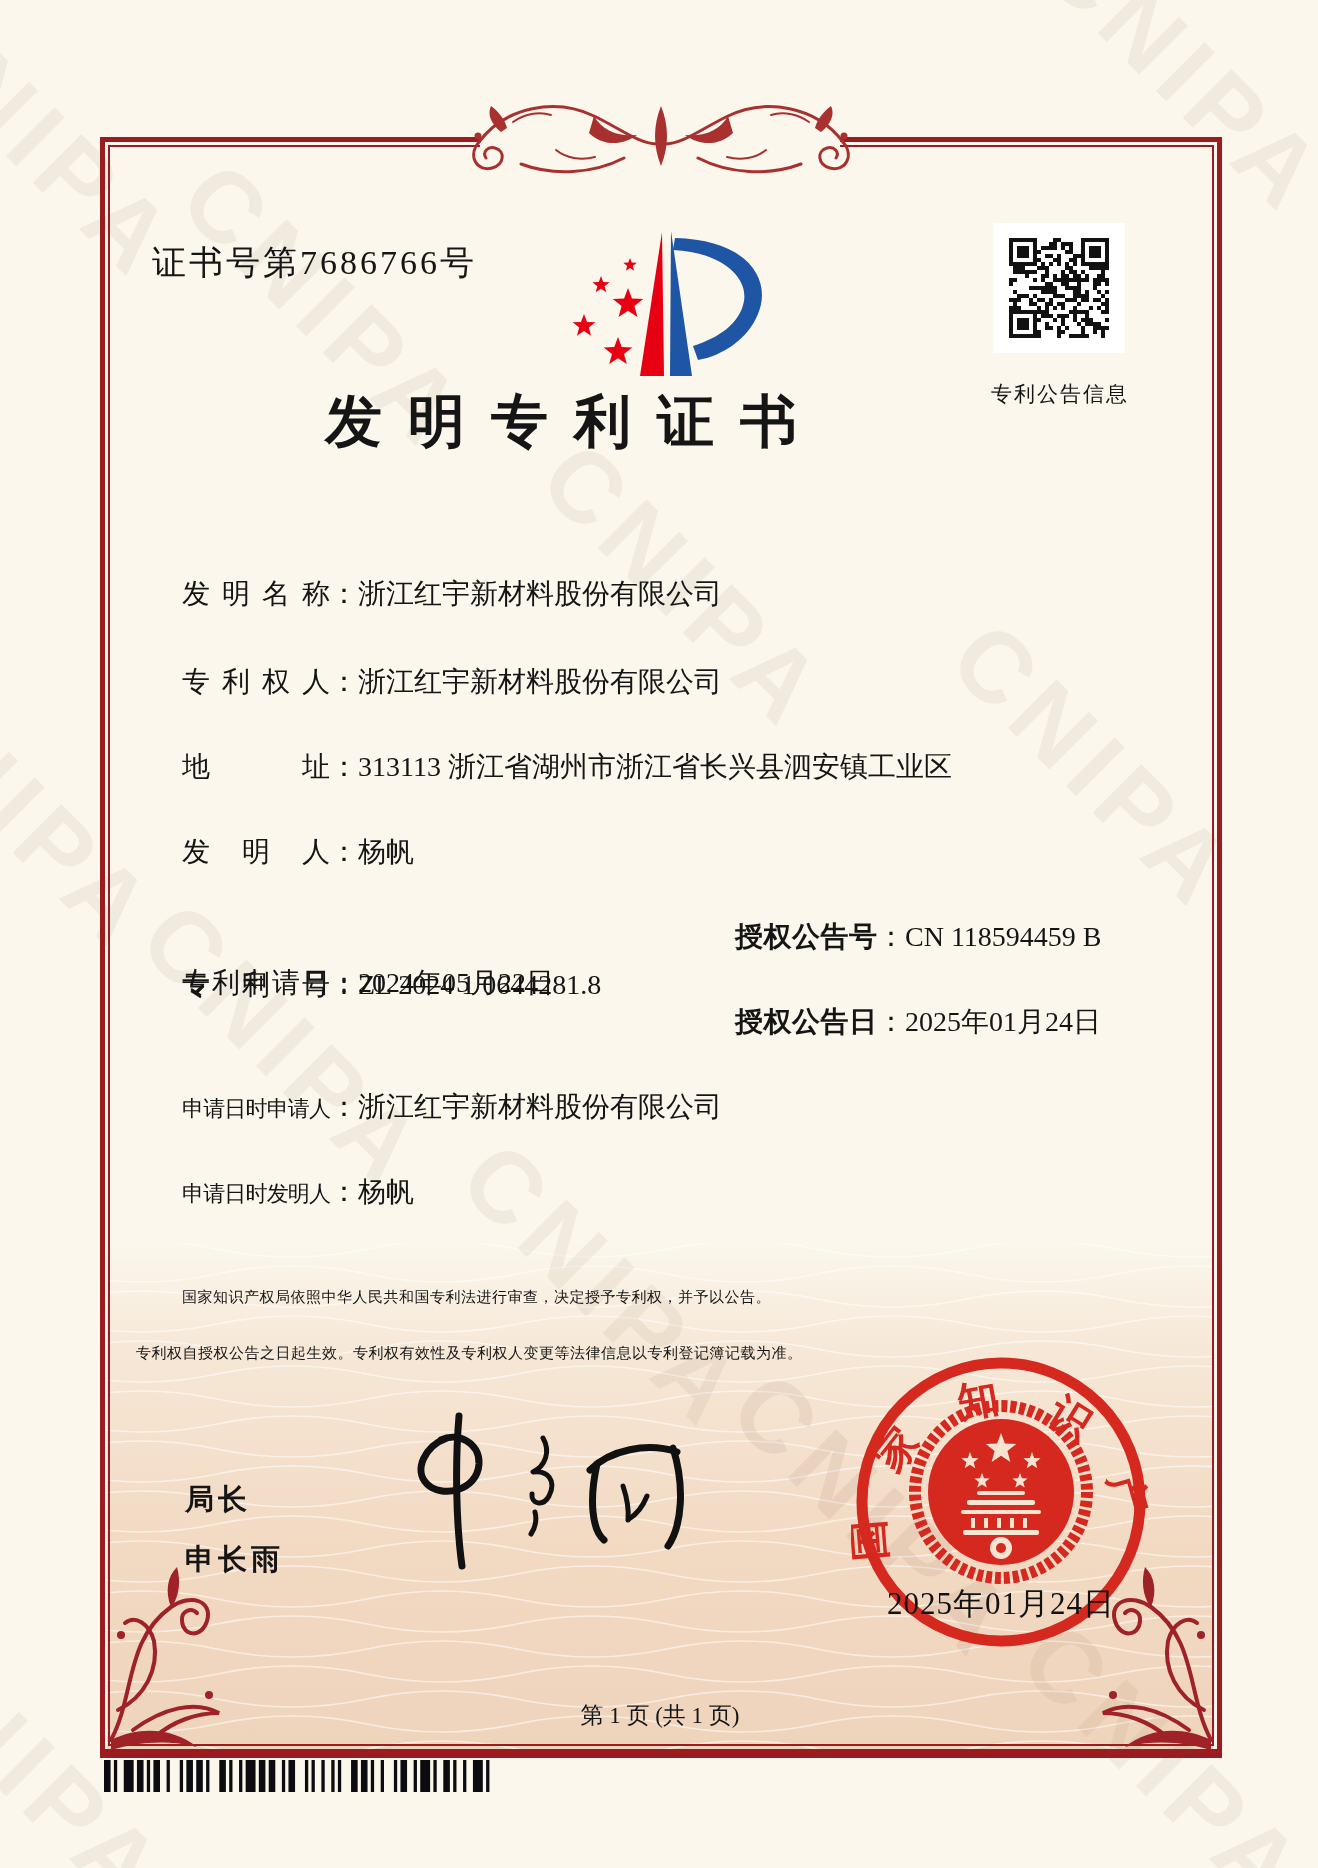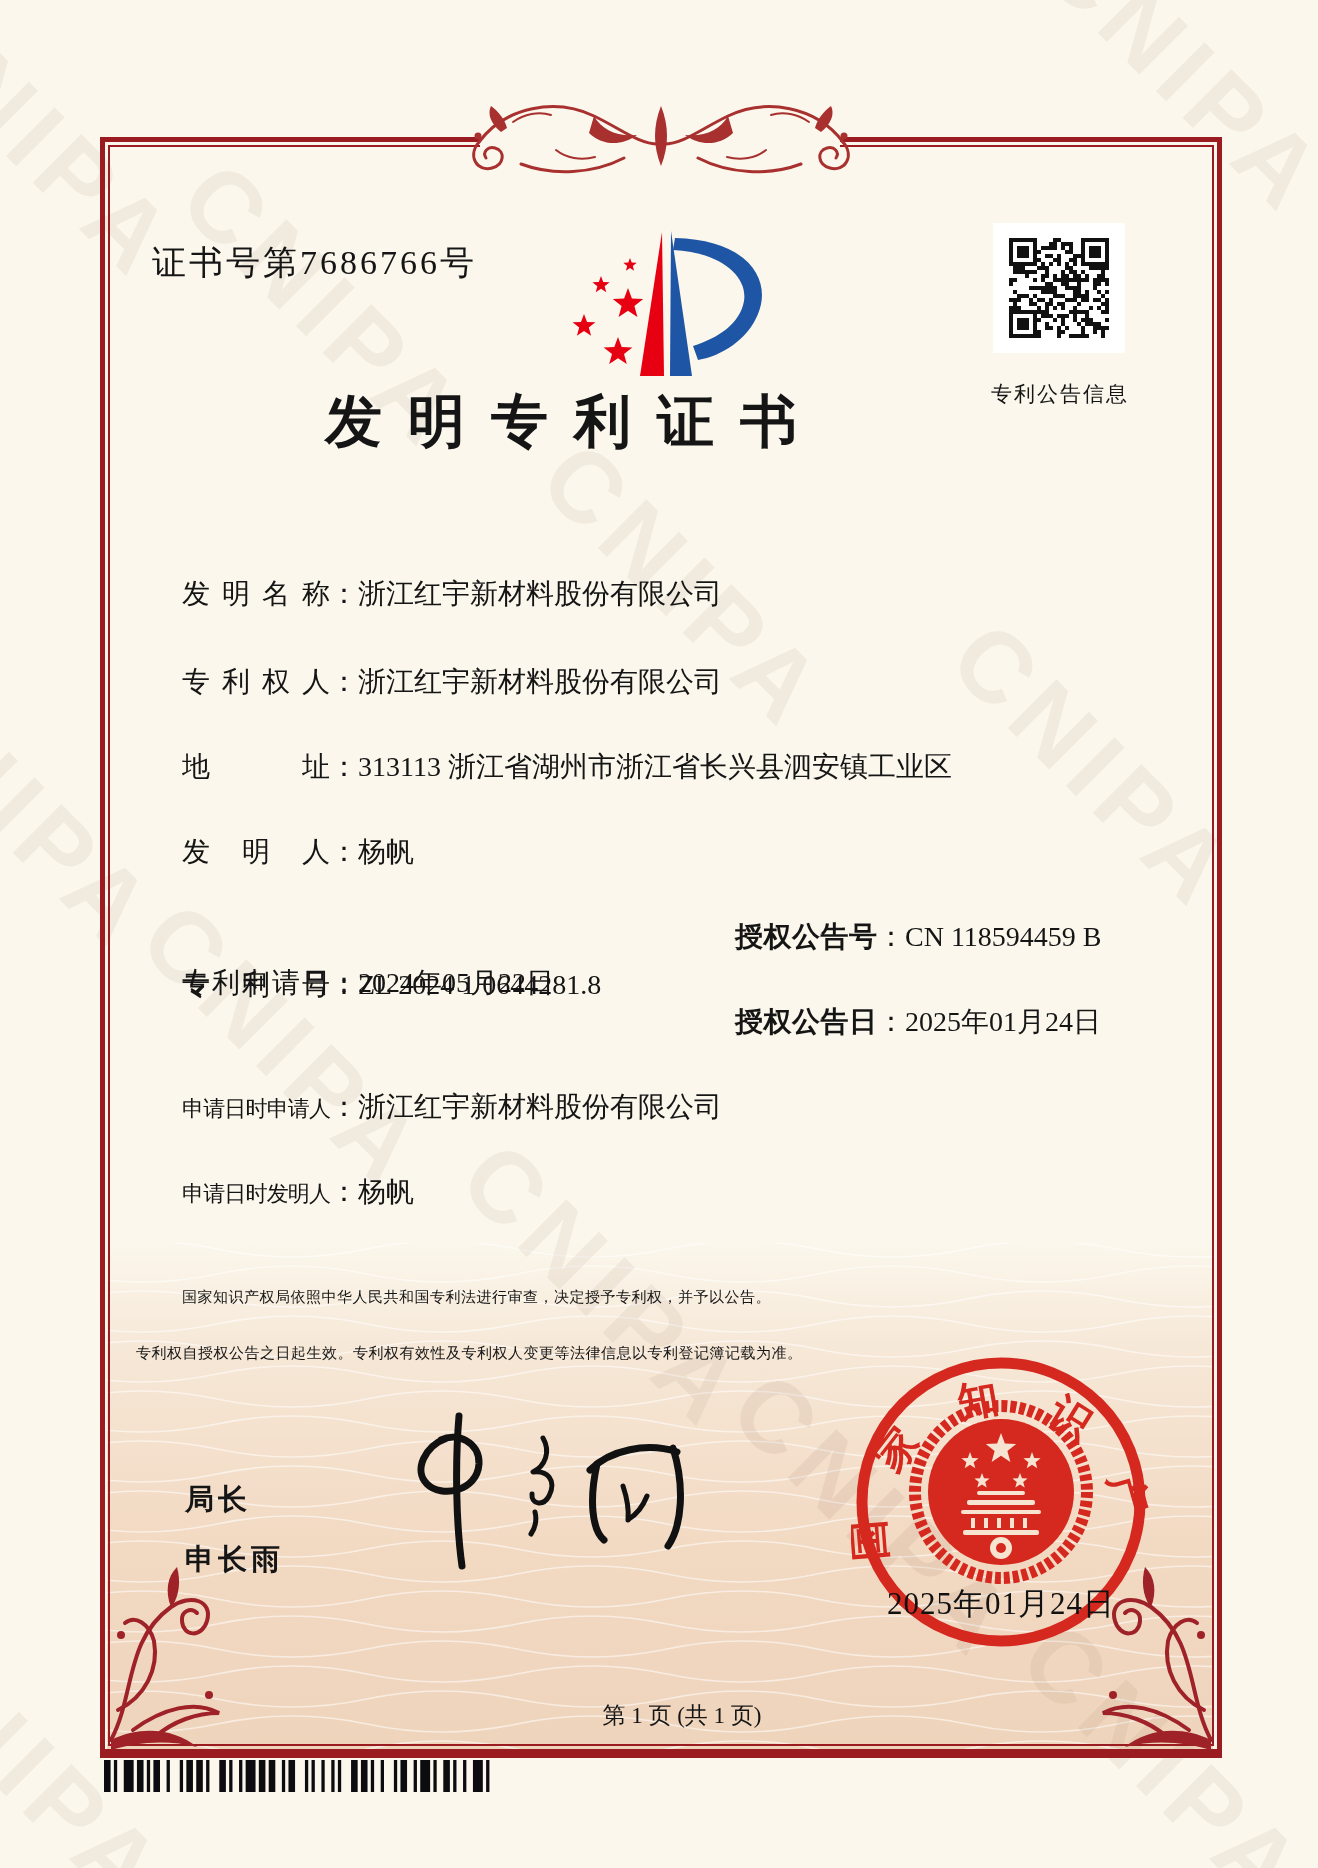--- a/index.html
+++ b/index.html
@@ -29,21 +29,21 @@
   .flabel{display:inline-block;width:148px;text-align:justify;text-align-last:justify;vertical-align:baseline;}
   .flabel.long{font-size:22px;letter-spacing:-1px;text-align-last:justify;}
   .colon{display:inline-block;width:28px;}
   .rlabel{display:inline-block;width:142px;text-align:justify;text-align-last:justify;font-weight:bold;}
   
   .legal{position:absolute;left:136px;width:1018px;font-size:15px;letter-spacing:0.5px;z-index:4;}
   
   .signer{position:absolute;left:185px;font-family:Liberation Serif, serif;
       font-weight:bold;font-size:29px;letter-spacing:4px;z-index:4;}
   
-  #page-footer{position:absolute;left:432px;top:1700px;width:500px;text-align:center;font-size:23px;z-index:4;}
+  #page-footer{position:absolute;left:410px;top:1700px;width:500px;text-align:center;font-size:23px;z-index:4;}
   
   #cnipa-logo{position:absolute;left:560px;top:226px;z-index:4;}
   #director-signature{position:absolute;left:385px;top:1408px;z-index:6;}
   #official-seal{position:absolute;left:851px;top:1352px;z-index:6;}
   #barcode{position:absolute;left:104px;top:1760px;z-index:4;}
   .corner-flourish{position:absolute;top:1545px;z-index:4;}
   #flourish-right{left:1069px;}
   #flourish-left{left:103px;transform:scaleX(-1);}
   #top-ornament{position:absolute;left:461px;top:84px;z-index:4;}
 </style>

